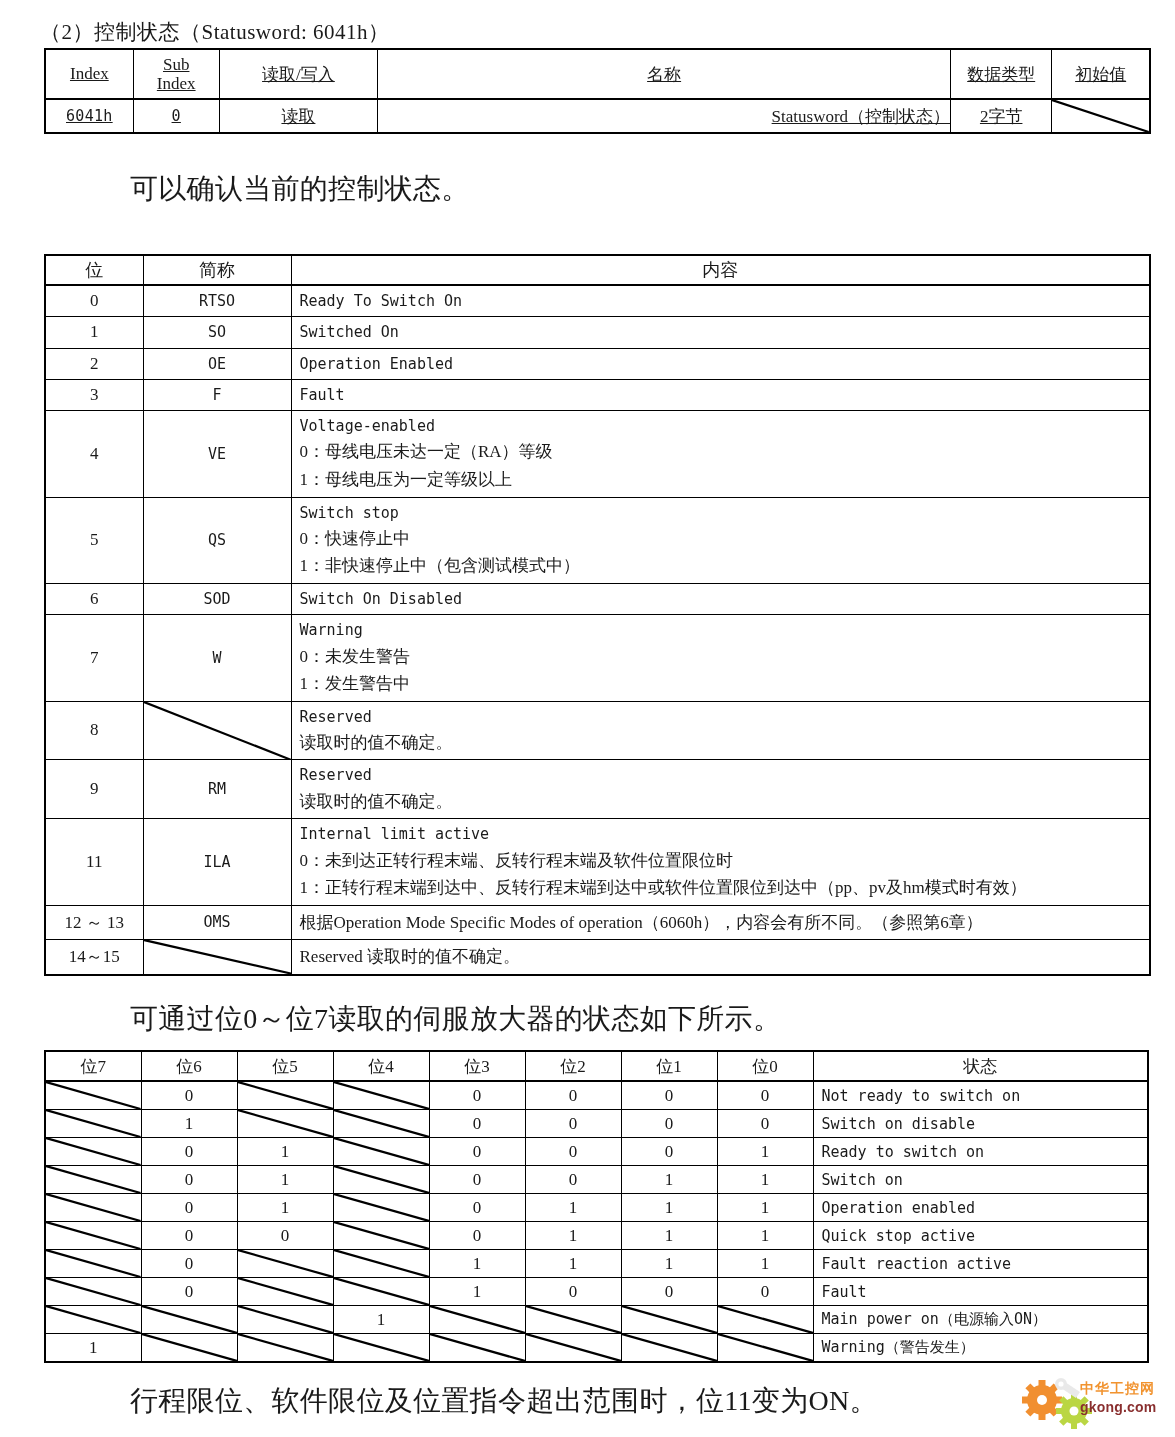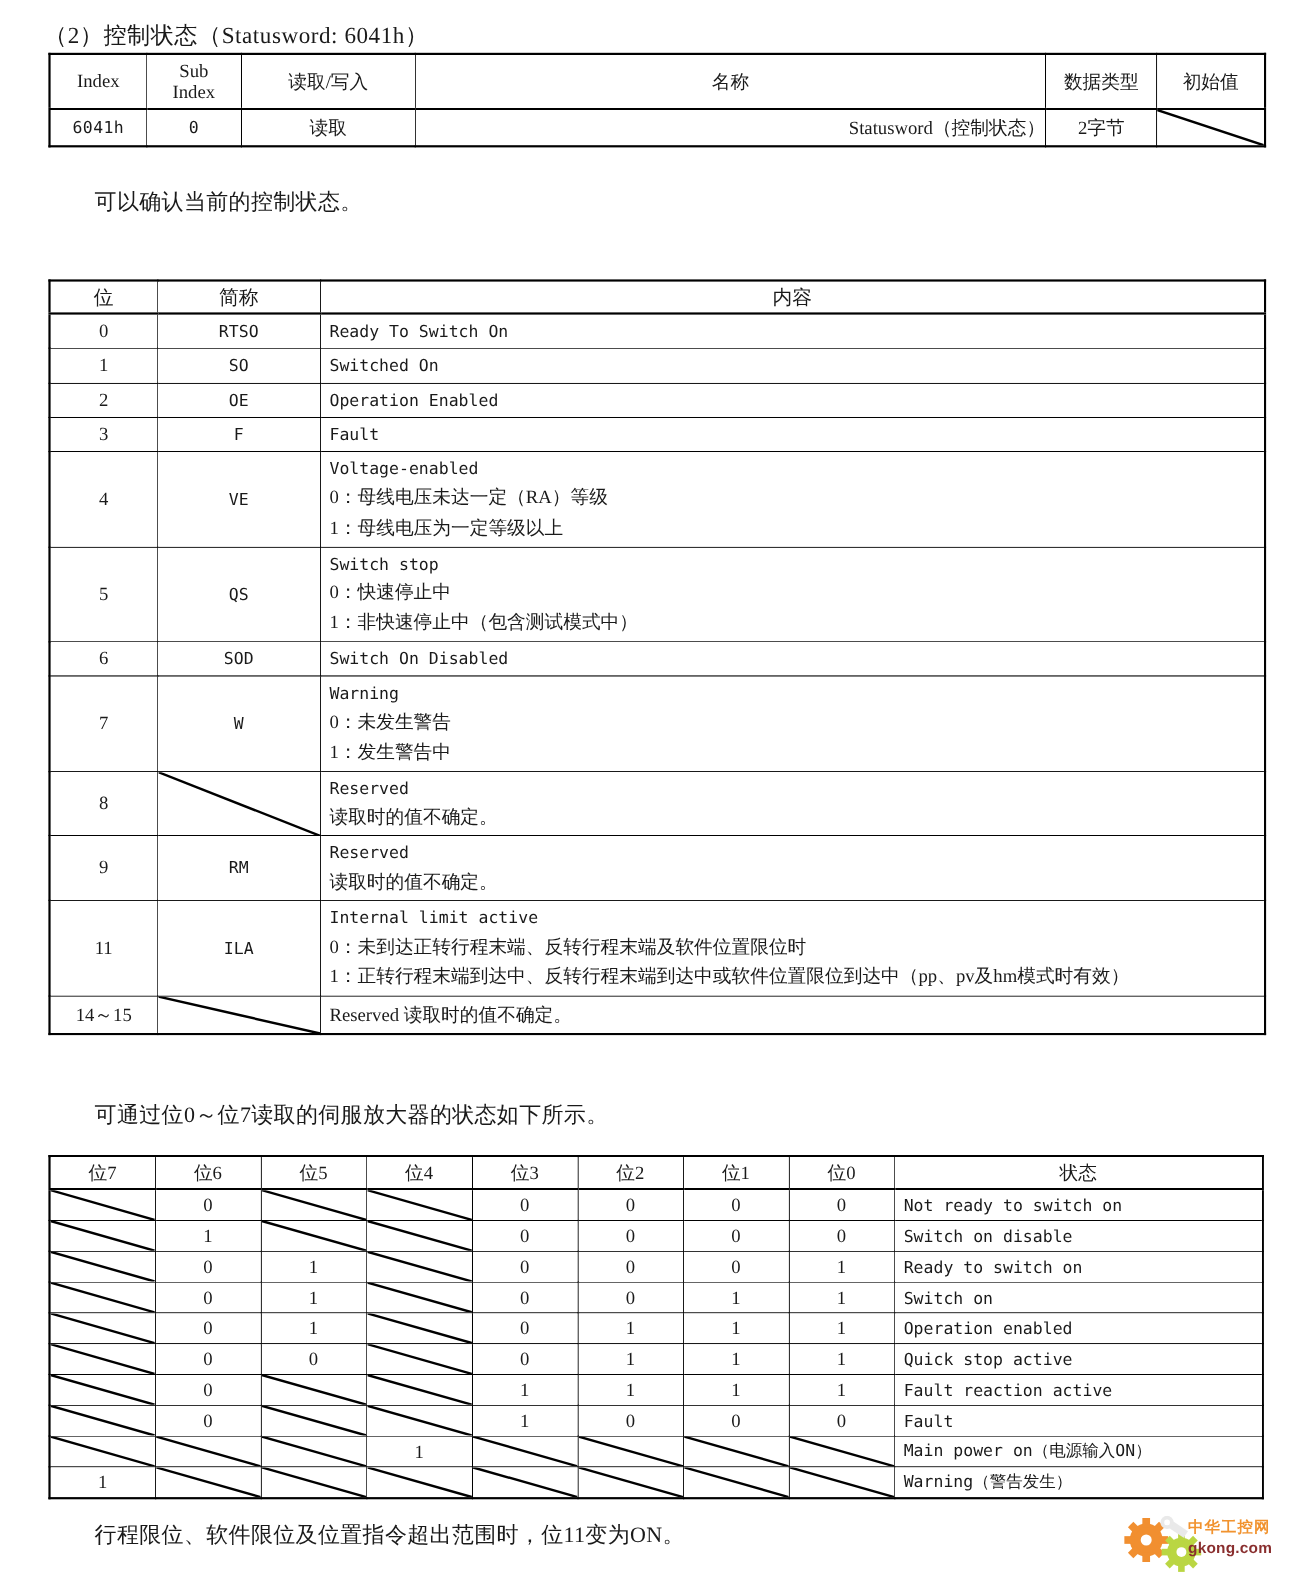--- a/index.html
+++ b/index.html
@@ -12,21 +12,21 @@
     overflow:hidden;
   }
   .page{position:relative;width:1175px;height:1437px;}
 
   
   .sec-title{
     position:absolute;left:40px;top:18px;
     font-size:21px;letter-spacing:.5px;white-space:nowrap;
   }
   .para{
-    position:absolute;font-size:20px;white-space:nowrap;letter-spacing:.3px;
+    position:absolute;font-size:28px;white-space:nowrap;letter-spacing:.3px;margin-left:44px;
   }
 
   
   table{
     border-collapse:collapse;
     table-layout:fixed;
     background:#fff;
   }
   table td,table th{
     border:1px solid #000;
@@ -44,21 +44,21 @@
   .mono{font-family:"DejaVu Sans Mono","Liberation Mono",monospace;font-size:15px;letter-spacing:.3px;}
 
   
   .slash{position:relative;}
   .slash .dg{
     position:absolute;left:0;top:0;width:100%;height:100%;
     display:block;pointer-events:none;
   }
 
   
-  #t-object{position:absolute;left:44px;top:48px;width:1107px;}
+  #t-object{position:absolute;left:44px;top:48px;width:1107px;text-decoration:underline;}
   #t-object td{height:26px;}
   #t-object .h{height:48px;}
   #t-object .cn{font-size:17px;}
   #t-object .two-line{line-height:1.12;}
 
   
   #t-bits{position:absolute;left:44px;top:254px;width:1107px;}
   #t-bits td{font-size:17px;}
   #t-bits .desc{
     text-align:left;padding:3px 0 3px 8px;line-height:1.62;
@@ -235,20 +235,27 @@
             <div class="zh">读取时的值不确定。</div>
           </td>
         </tr>
         <tr>
           <td class="bitno cn">11</td>
           <td class="abbr">ILA</td>
           <td class="desc">
             <div class="en">Internal limit active</div>
             <div class="zh">0：未到达正转行程末端、反转行程末端及软件位置限位时</div>
             <div class="zh">1：正转行程末端到达中、反转行程末端到达中或软件位置限位到达中（pp、pv及hm模式时有效）</div>
+          </td>
+        </tr>
+        <tr>
+          <td class="bitno cn">12 ～ 13</td>
+          <td class="abbr">OMS</td>
+          <td class="desc">
+            <div class="zh">根据Operation Mode Specific Modes of operation（6060h），内容会有所不同。（参照第6章）</div>
           </td>
         </tr>
         <tr>
           <td class="bitno cn">14～15</td>
           <td class="abbr slash">
             <svg class="dg" viewBox="0 0 100 100" preserveAspectRatio="none">
               <line x1="0" y1="0" x2="100" y2="100" stroke="#000" stroke-width="2.2" vector-effect="non-scaling-stroke"></line>
             </svg>
           </td>
           <td class="desc">

